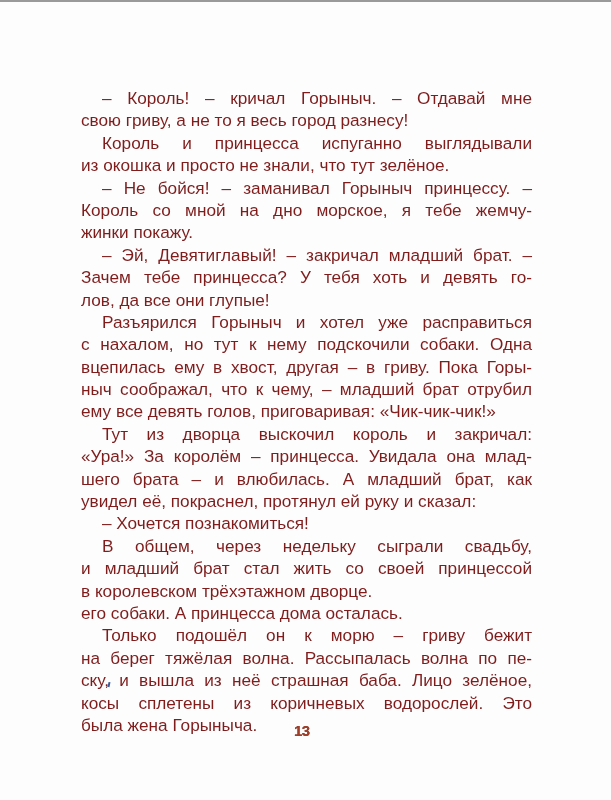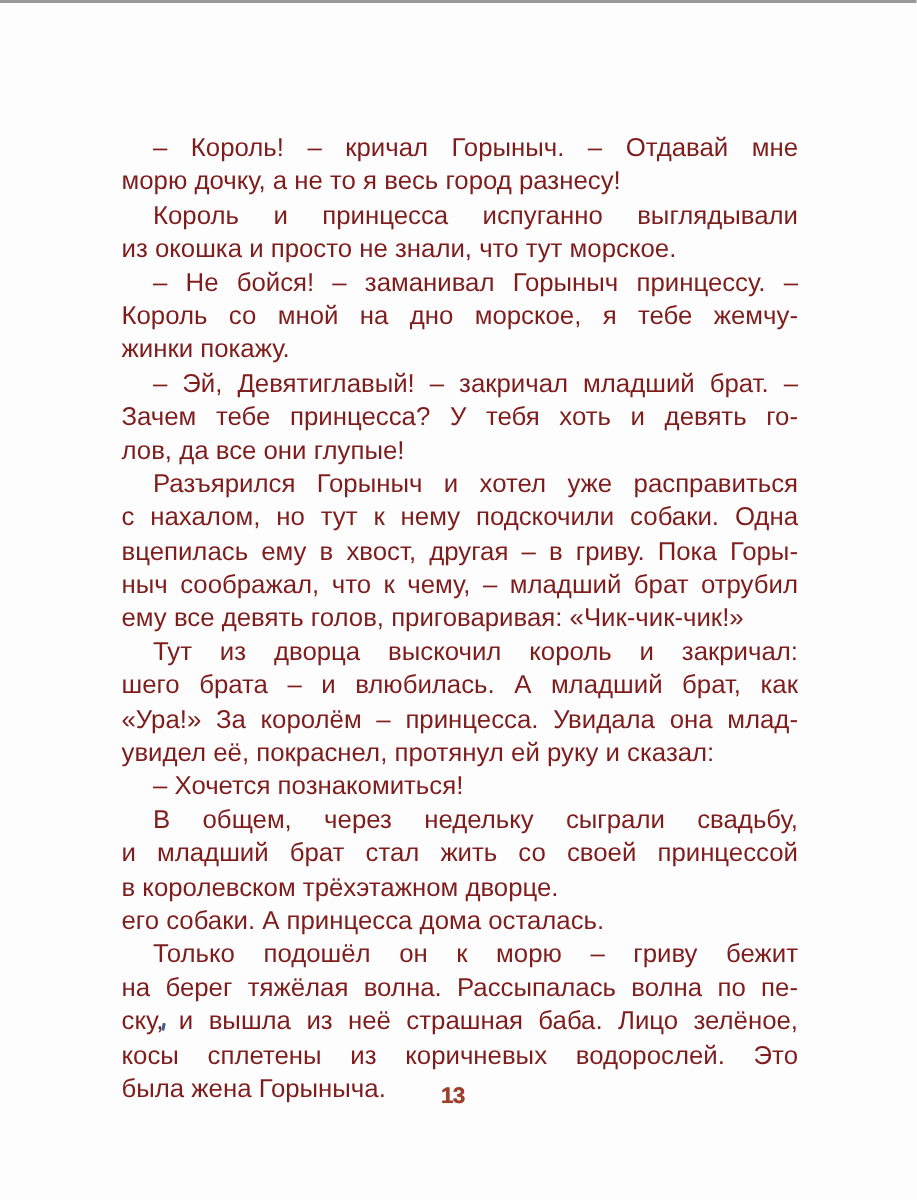--- a/index.html
+++ b/index.html
@@ -43,26 +43,26 @@
   </style>
 </head>
 <body>
 
 <div class="top-rule"></div>
 
 <div class="page-text">
 
   <div>
     <span class="line indent">– Король! – кричал Горыныч. – Отдавай мне</span>
-    <span class="line last">морю дочку, а не то я весь город разнесу!</span>
+    <span class="line last">свою гриву, а не то я весь город разнесу!</span>
   </div>
 
   <div>
     <span class="line indent">Король и принцесса испуганно выглядывали</span>
-    <span class="line last">из окошка и просто не знали, что тут морское.</span>
+    <span class="line last">из окошка и просто не знали, что тут зелёное.</span>
   </div>
 
   <div>
     <span class="line indent">– Не бойся! – заманивал Горыныч принцессу. –</span>
     <span class="line">Король со мной на дно морское, я тебе жемчу-</span>
     <span class="line last">жинки покажу.</span>
   </div>
 
   <div>
     <span class="line indent">– Эй, Девятиглавый! – закричал младший брат. –</span>
@@ -73,22 +73,22 @@
   <div>
     <span class="line indent">Разъярился Горыныч и хотел уже расправиться</span>
     <span class="line">с нахалом, но тут к нему подскочили собаки. Одна</span>
     <span class="line">вцепилась ему в хвост, другая – в гриву. Пока Горы-</span>
     <span class="line">ныч соображал, что к чему, – младший брат отрубил</span>
     <span class="line last">ему все девять голов, приговаривая: «Чик-чик-чик!»</span>
   </div>
 
   <div>
     <span class="line indent">Тут из дворца выскочил король и закричал:</span>
+    <span class="line">«Ура!» За королём – принцесса. Увидала она млад-</span>
     <span class="line">шего брата – и влюбилась. А младший брат, как</span>
-    <span class="line">«Ура!» За королём – принцесса. Увидала она млад-</span>
     <span class="line last">увидел её, покраснел, протянул ей руку и сказал:</span>
   </div>
 
   <div>
     <span class="line indent last">– Хочется познакомиться!</span>
   </div>
 
   <div>
     <span class="line indent">В общем, через недельку сыграли свадьбу,</span>
     <span class="line">и младший брат стал жить со своей принцессой</span>

